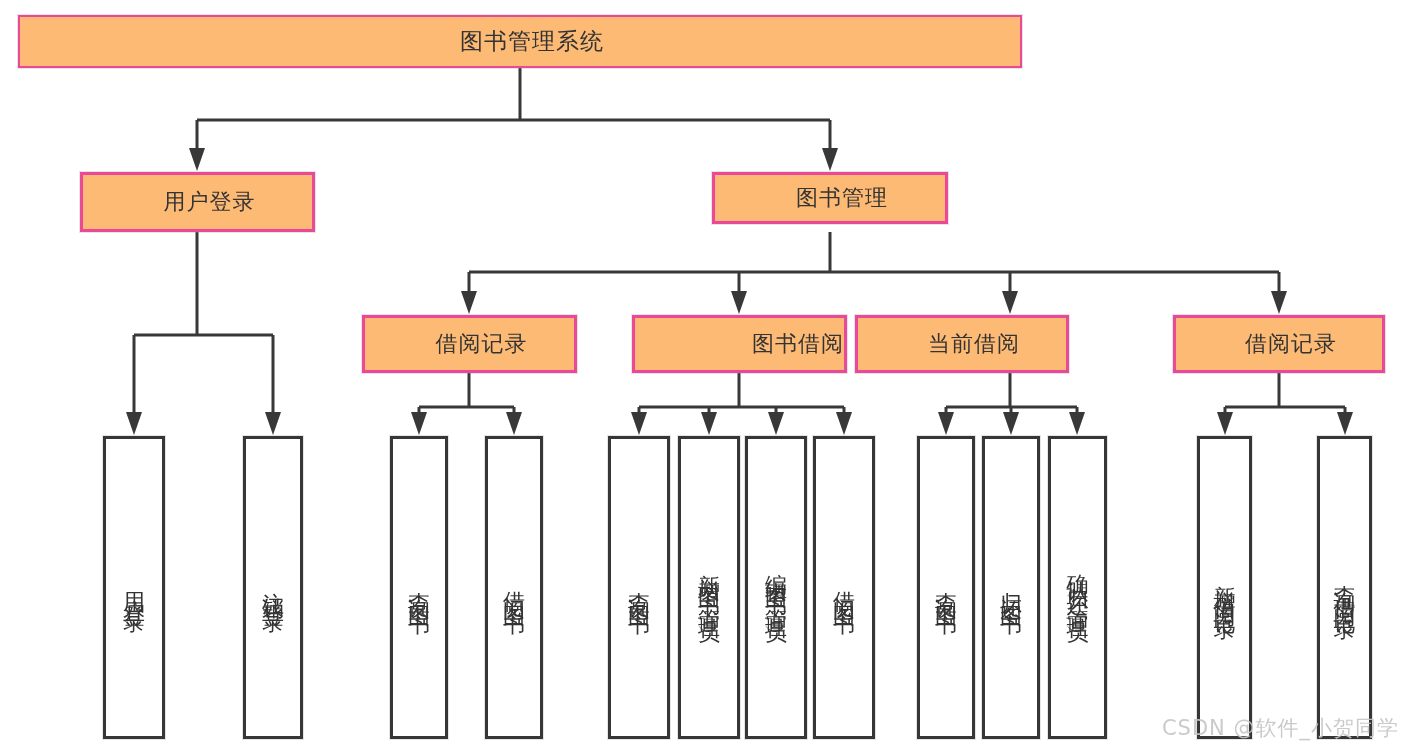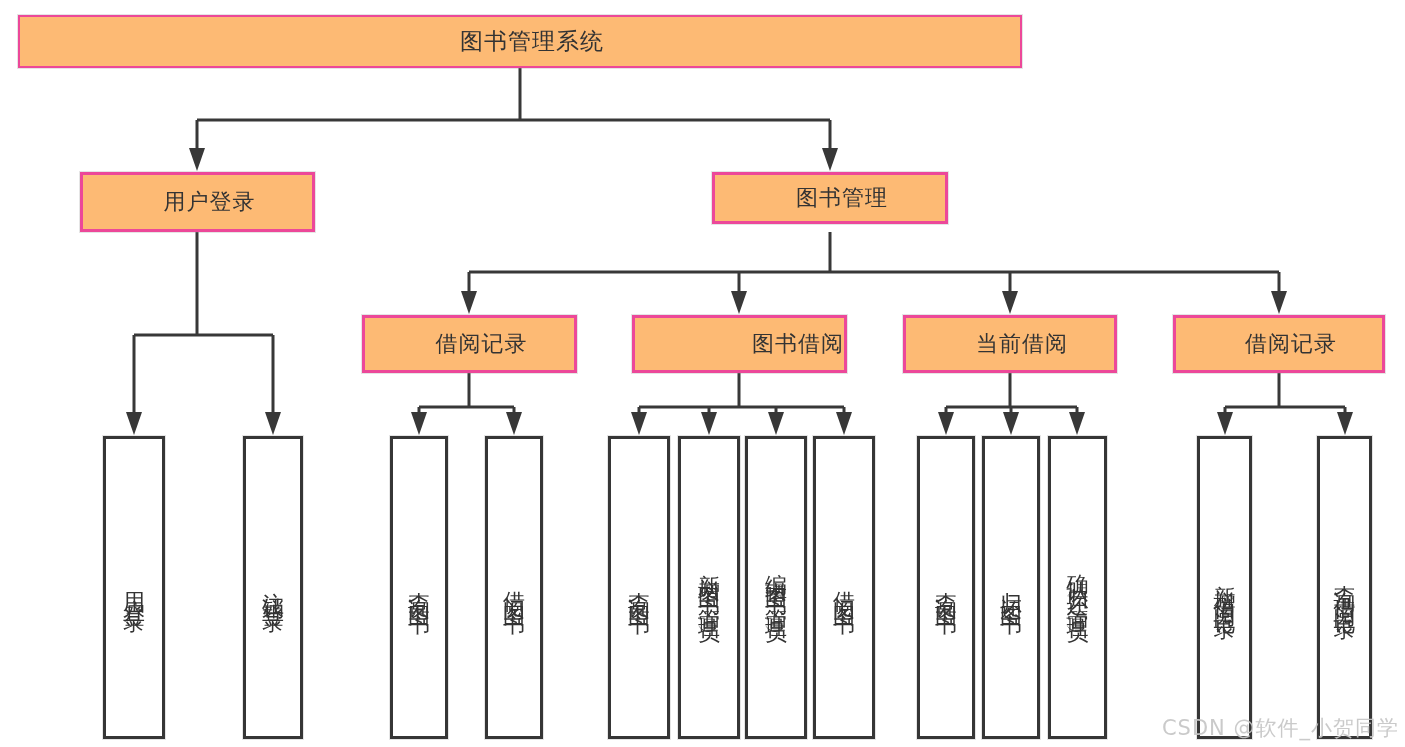--- a/index.html
+++ b/index.html
@@ -116,21 +116,21 @@
   <div class="hbox" style="left:712px; top:172px; width:236px; height:52px;">
     <span>图书管理</span>
   </div>
 
   <div class="hbox" style="left:362px; top:315px; width:215px; height:58px;">
     <span>借阅记录</span>
   </div>
   <div class="hbox" style="left:632px; top:315px; width:215px; height:58px;justify-content:flex-end;">
     <span>图书借阅</span>
   </div>
-  <div class="hbox" style="left:903px; top:315px; width:214px; height:58px;">
+  <div class="hbox" style="left:855px; top:315px; width:214px; height:58px;">
     <span>当前借阅</span>
   </div>
   <div class="hbox" style="left:1173px; top:315px; width:212px; height:58px;font-family:Liberation Mono, monospace;">
     <span>借阅记录</span>
   </div>
 
   <div class="vbox" style="left:103px; top:436px; width:62px; height:303px;">
     <span class="vlabel">用户登录</span>
   </div>
   <div class="vbox" style="left:243px; top:436px; width:60px; height:303px;">

